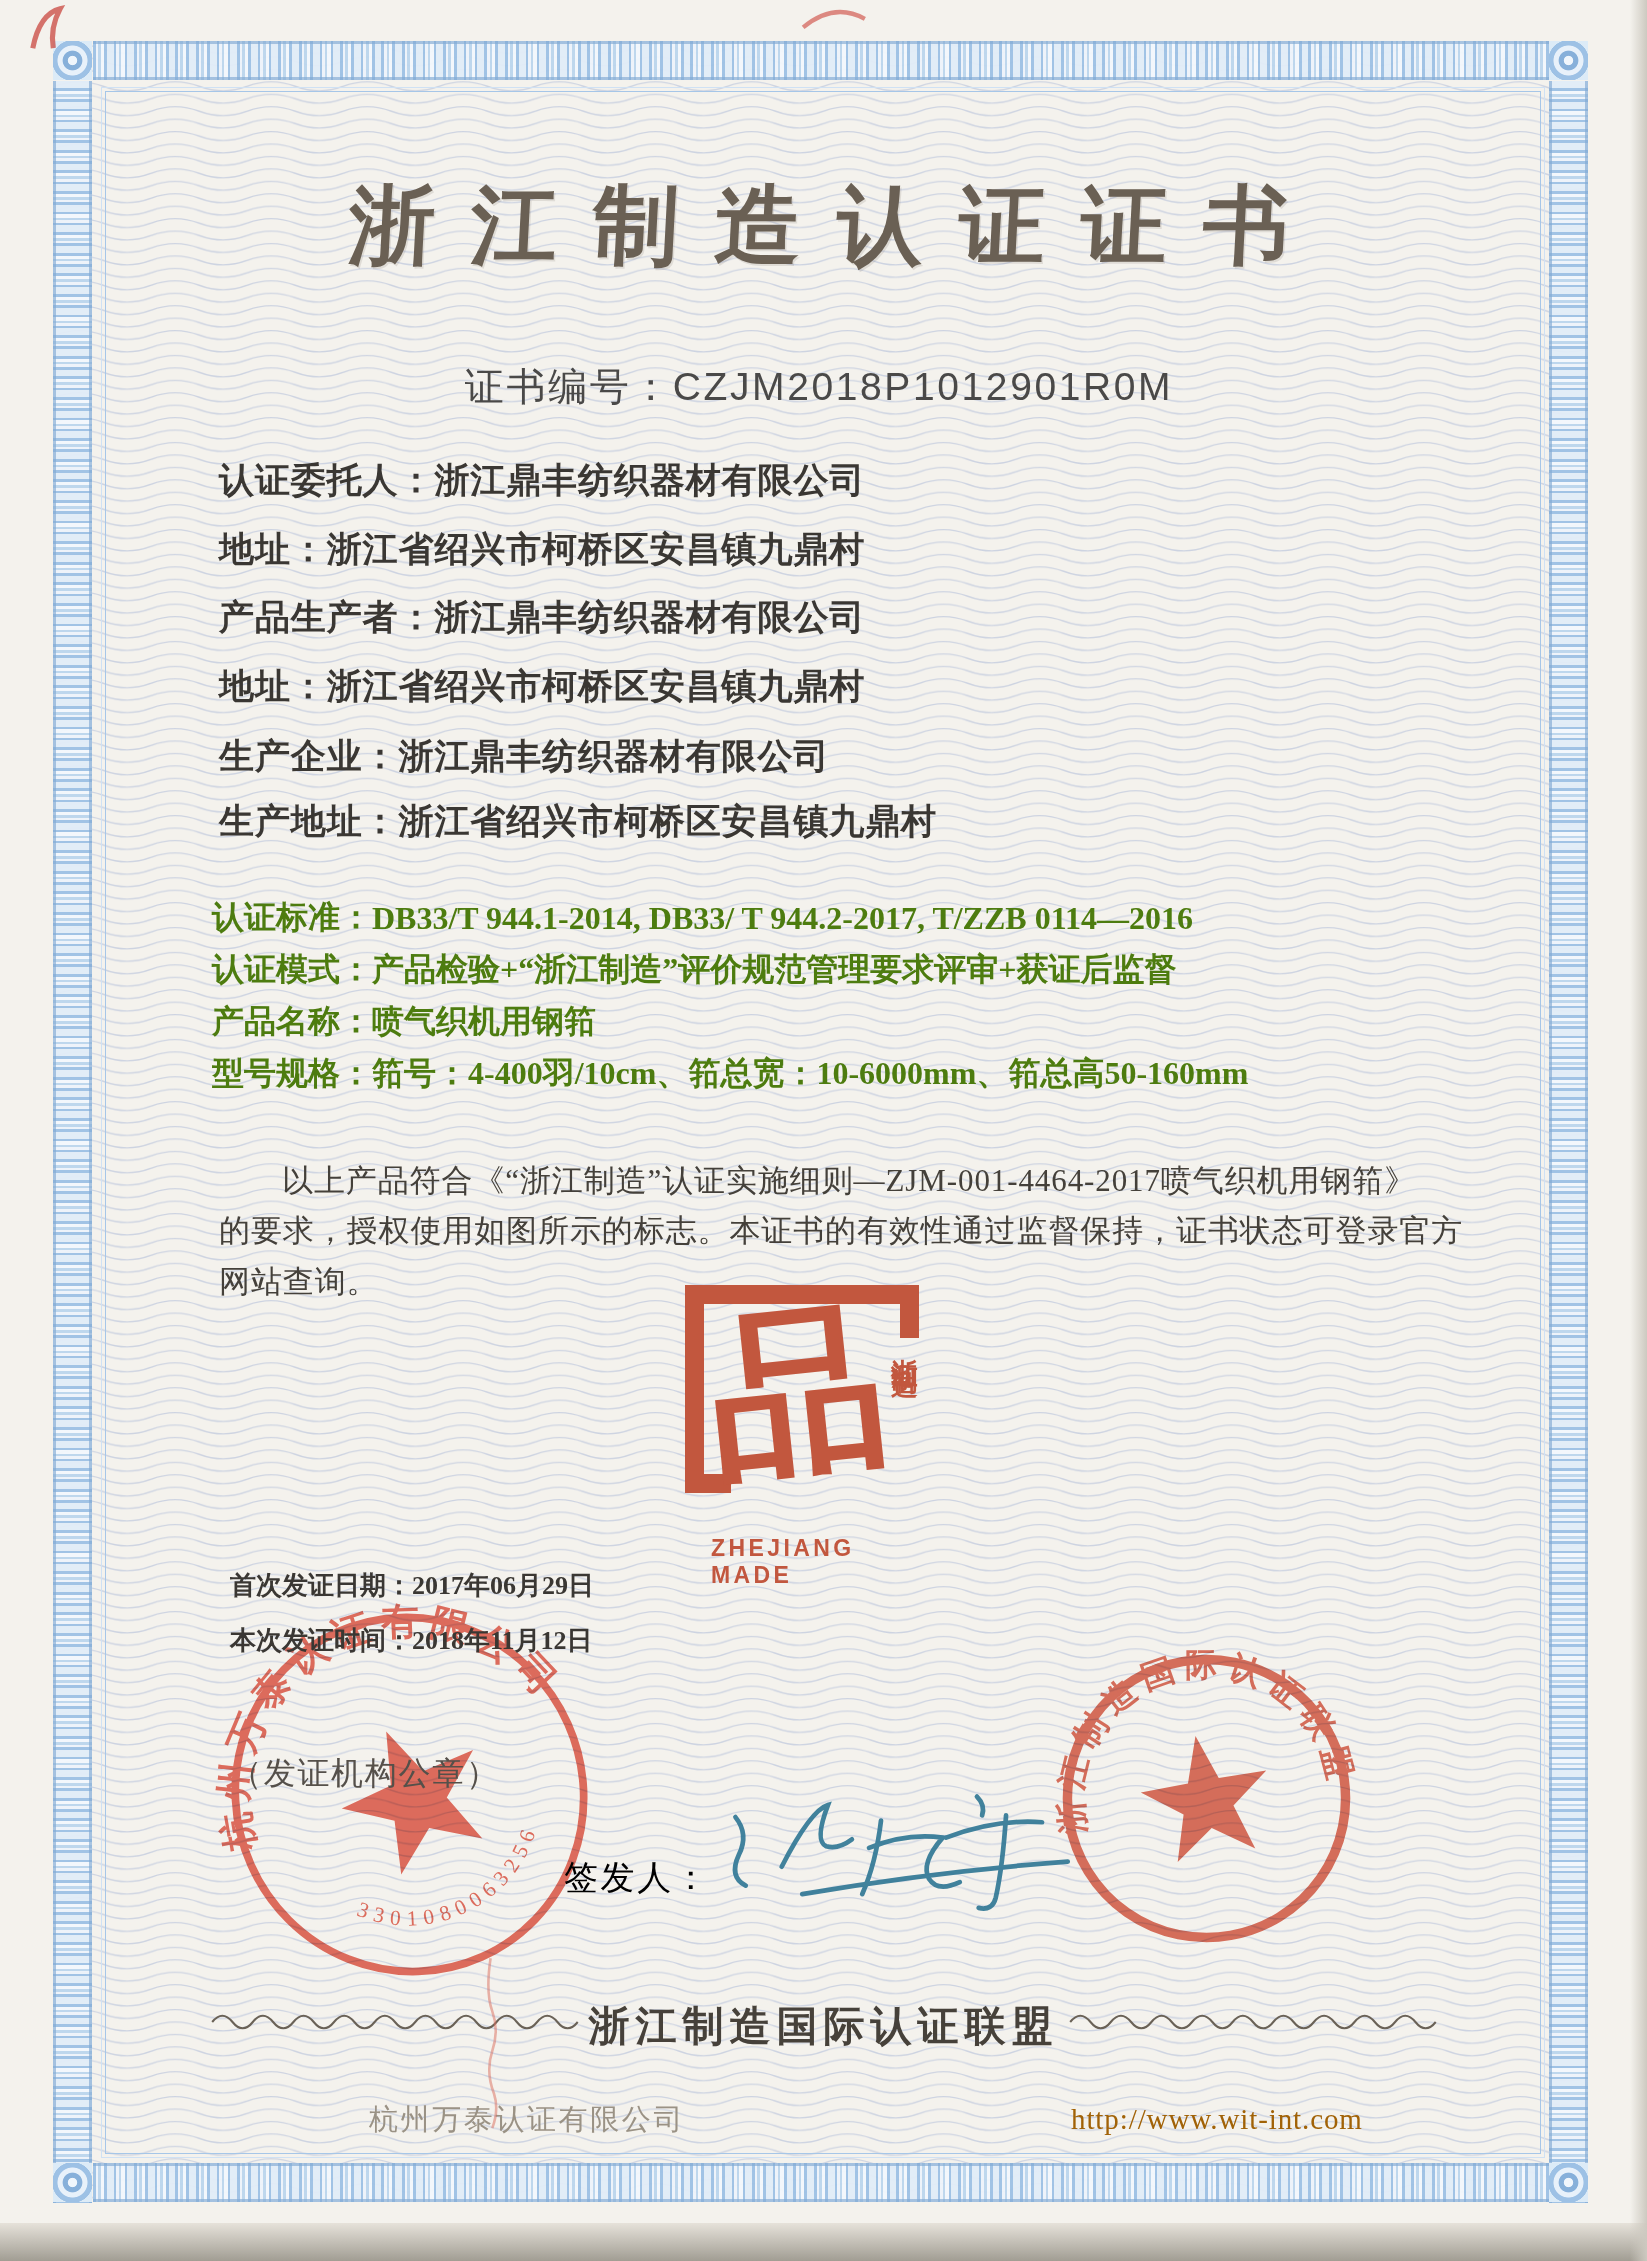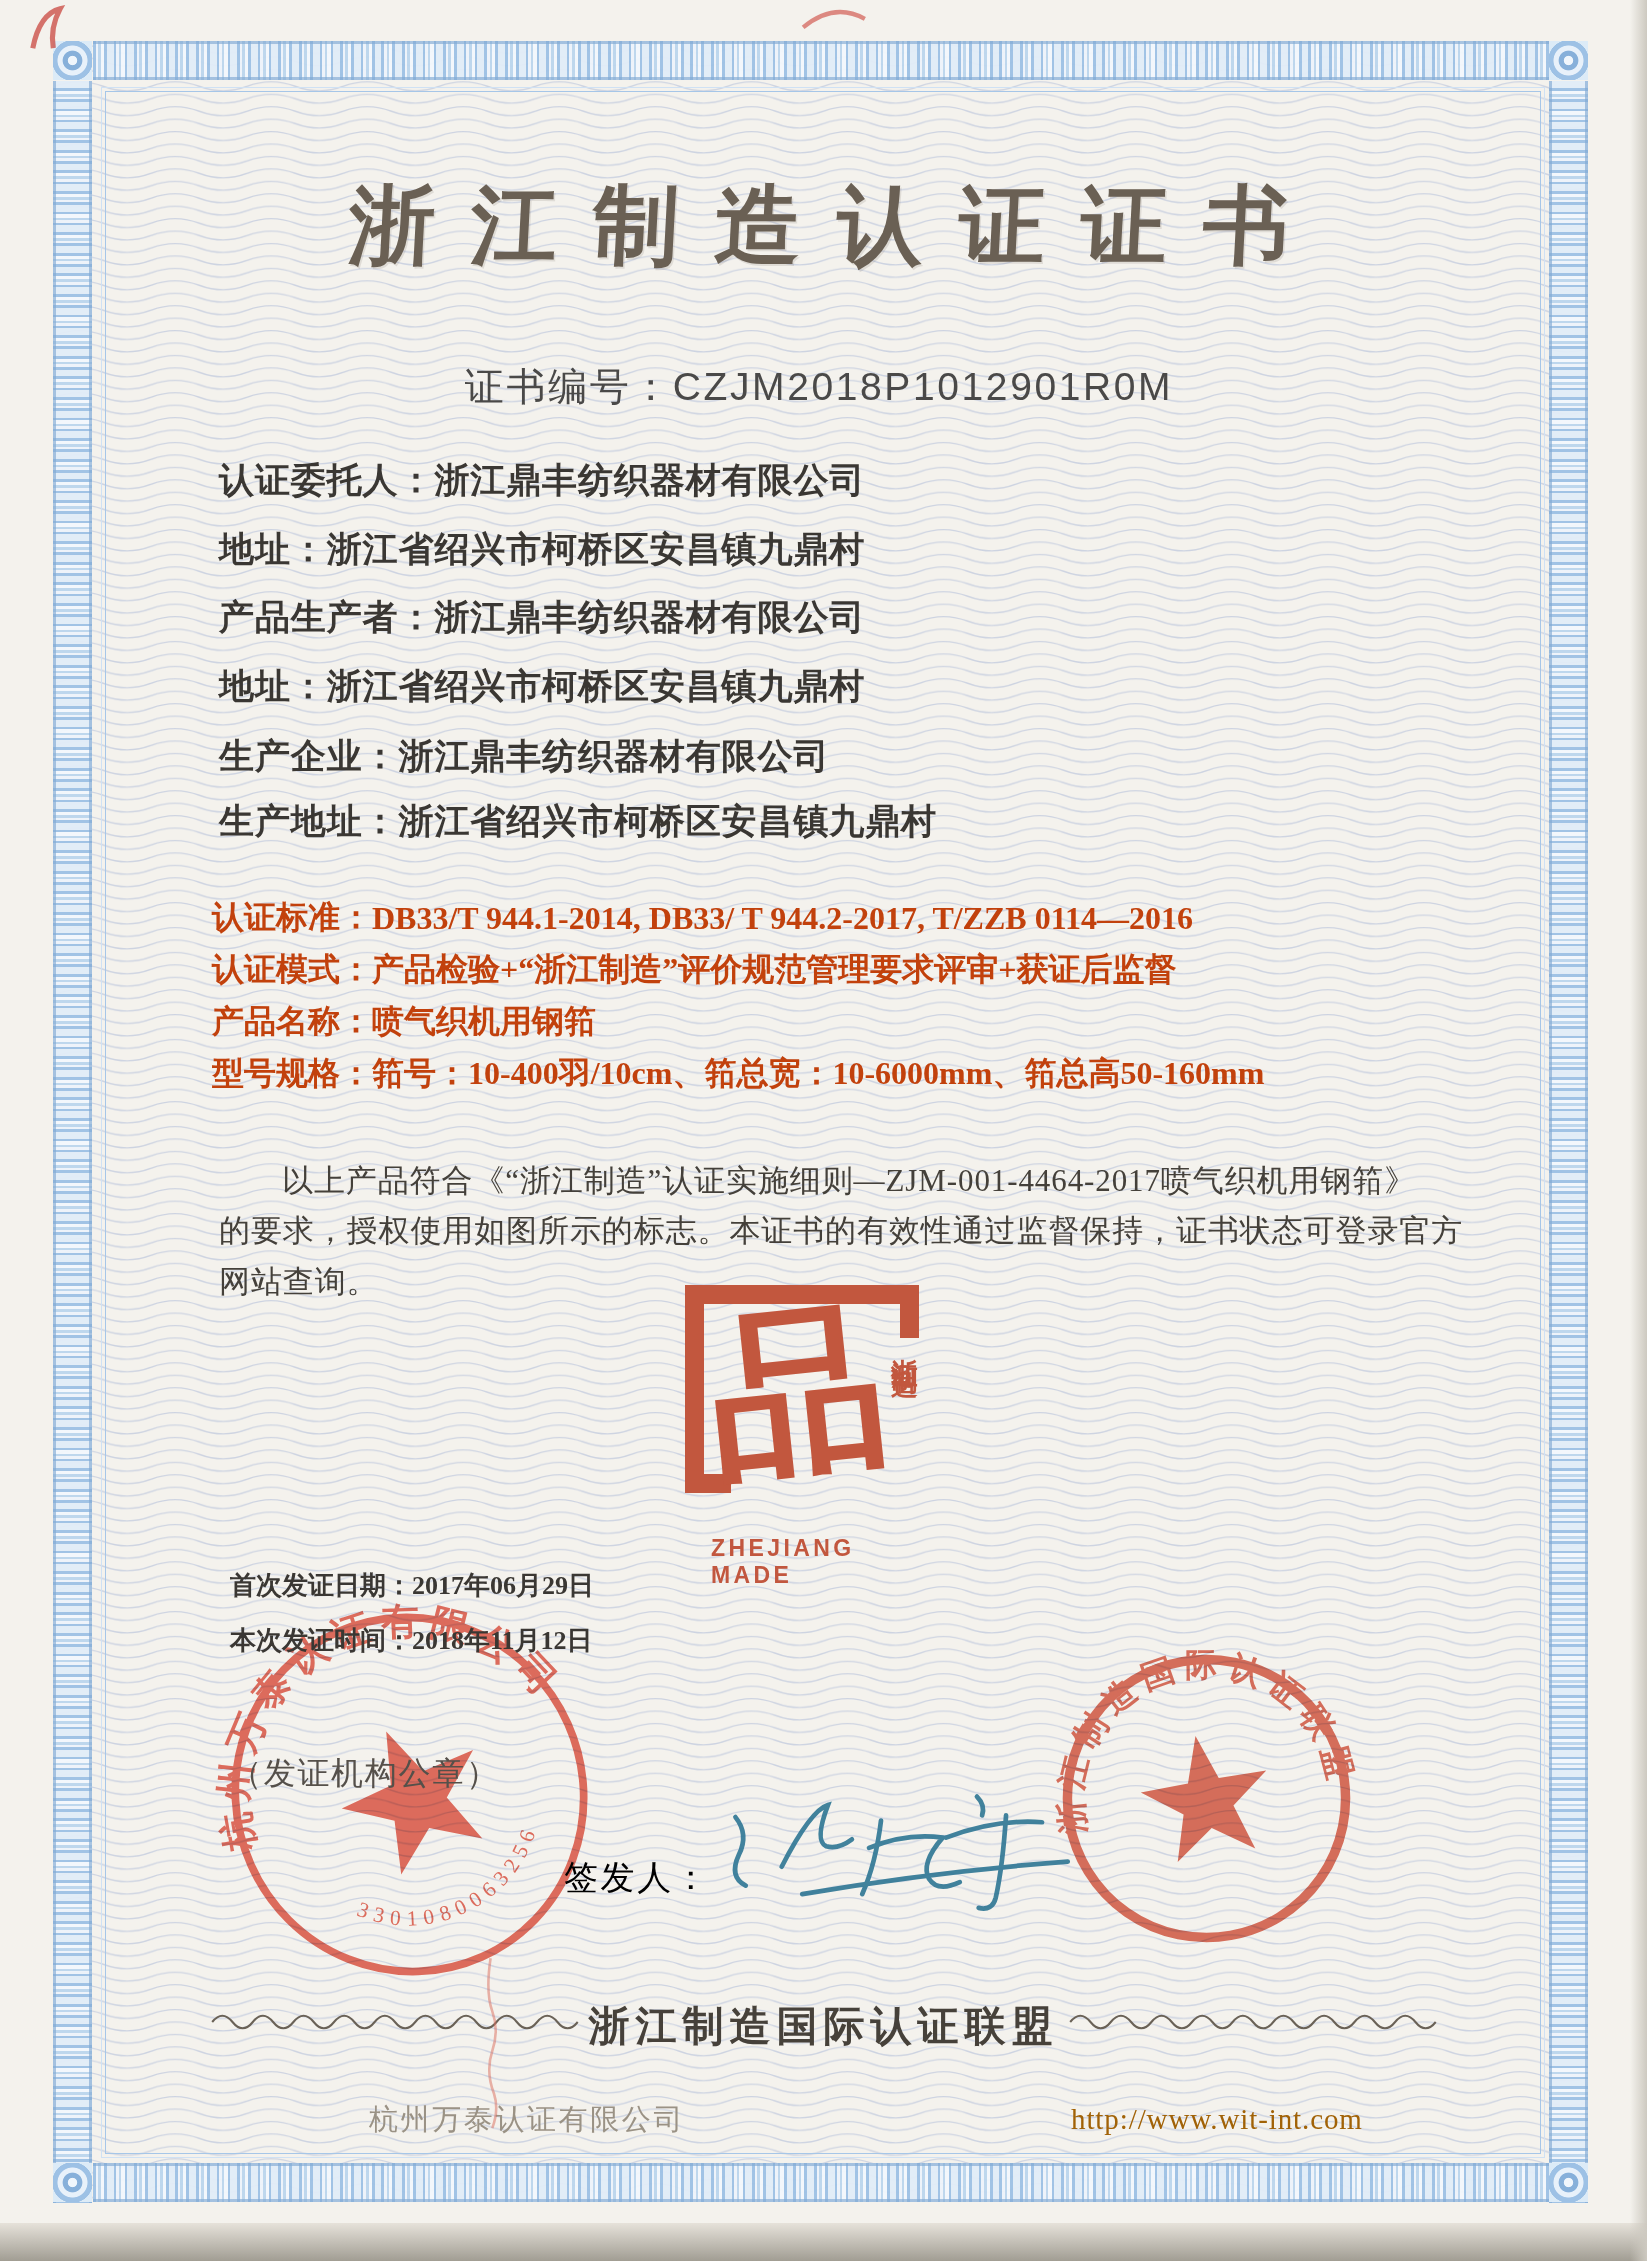--- a/index.html
+++ b/index.html
@@ -22,21 +22,21 @@
     border:1.7px solid #a6c6e8;outline:0.9px solid #cfe1f4;outline-offset:3.4px;}
   
   .title{left:0;top:168px;width:1638px;text-align:center;font-size:86px;font-weight:bold;
     color:#6a6054;letter-spacing:36px;text-indent:36px;transform:skewX(-3deg);
     text-shadow:1.7px 1.7px 0 rgba(106,96,84,.15);}
   .certline{left:0;top:360px;width:1638px;text-align:center;font-size:39px;color:#4a4948;
     font-family:"Liberation Sans","DejaVu Sans",sans-serif;letter-spacing:2.6px;}
   .iline{left:219px;width:1287px;height:69px;font-size:35px;font-weight:bold;letter-spacing:0.9px;
     display:flex;align-items:center;color:#3a3733;}
   .dline{left:212px;width:1338px;height:52px;font-size:32px;font-weight:bold;
-    display:flex;align-items:center;color:#c2410c;}
+    display:flex;align-items:center;color:#4d7c0f;}
   .sline{left:219px;width:1270px;height:51px;font-size:31px;color:#44403a;
     display:flex;align-items:center;letter-spacing:0.9px;margin-top:24px;}
   .indent{text-indent:63px;}
   .dateline{left:230px;width:772px;height:55px;font-size:26px;font-weight:bold;
     display:flex;align-items:center;color:#3a3733;}
   .sealnote{left:230px;top:1752px;font-size:32px;color:#55504a;letter-spacing:1.7px;}
   .signer{left:564px;top:1855px;font-size:34px;color:#000000;letter-spacing:2.6px;}
   .bandtitle{left:0;top:1999px;width:1647px;text-align:center;font-size:41px;font-weight:bold;
     color:#46413a;letter-spacing:6px;}
   .footer-issuer{left:369px;top:2100px;font-size:29px;color:#9a9285;letter-spacing:2.6px;}
@@ -130,21 +130,21 @@
   <div class="abs content dline" style="top:996px">
       <span>产品名称：</span>
       <span>喷气织机用钢筘</span>
     </div>
   <div class="abs content dline" style="top:944px">
       <span>认证模式：</span>
       <span>产品检验+“浙江制造”评价规范管理要求评审+获证后监督</span>
     </div>
   <div class="abs content dline" style="top:1048px">
       <span>型号规格：</span>
-      <span>筘号：10-400羽/10cm、筘总宽：10-6000mm、筘总高50-160mm</span>
+      <span>筘号：4-400羽/10cm、筘总宽：10-6000mm、筘总高50-160mm</span>
     </div>
 
   <div class="abs content sline indent" style="top:1131px">以上产品符合《“浙江制造”认证实施细则—ZJM-001-4464-2017喷气织机用钢筘》</div>
   <div class="abs content sline" style="top:1232px">网站查询。</div>
   <div class="abs content sline" style="top:1181px">的要求，授权使用如图所示的标志。本证书的有效性通过监督保持，证书状态可登录官方</div>
 
   <div class="abs content logo">
     <div class="bar" style="left:5.1px;top:5.1px;width:233px;height:19px"></div>
     <div class="bar" style="left:220px;top:5.1px;width:19px;height:53px"></div>
     <div class="bar" style="left:5.1px;top:5.1px;width:19px;height:208px"></div>

